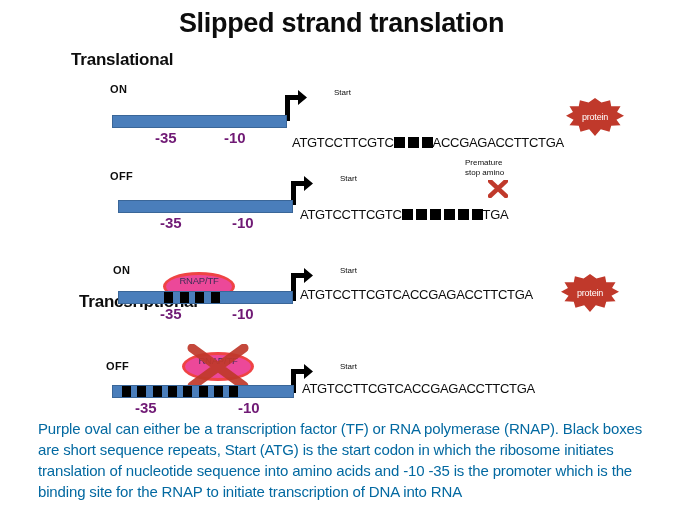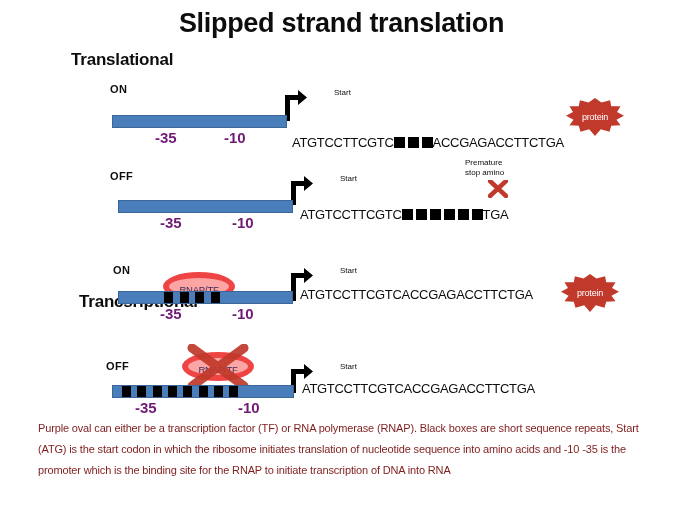--- a/index.html
+++ b/index.html
@@ -148,25 +148,25 @@
     color: #ffffff;
     letter-spacing: -0.2px;
   }
 
   
   .rnap-oval {
     position: absolute;
     width: 72px;
     height: 29px;
     border-radius: 50%;
-    background: #fca5a5;
-    border: 6px solid #ef4444;
+    background: #ec4899;
+    border: 3px solid #ef4444;
     box-sizing: border-box;
     display: flex;
-    align-items: flex-end;
+    align-items: flex-start;
     justify-content: center;
   }
   .rnap-oval .oval-label {
     font-size: 9.5px;
     color: #3d2d55;
     letter-spacing: -0.2px;
     white-space: nowrap;
   }
 
   
@@ -181,23 +181,23 @@
     color: #0d0d0d;
     white-space: nowrap;
   }
 
   
   .caption {
     position: absolute;
     top: 418px;
     left: 38px;
     width: 618px;
-    font-size: 11px;
+    font-size: 15px;
     line-height: 21px;
-    color: #7f1d1d;
+    color: #0369a1;
     letter-spacing: -0.15px;
   }
 </style>
 </head>
 <body>
 
 <div class="title">Slipped strand translation</div>
 
 <div class="section-heading" id="sec-translational">Translational</div>
 

